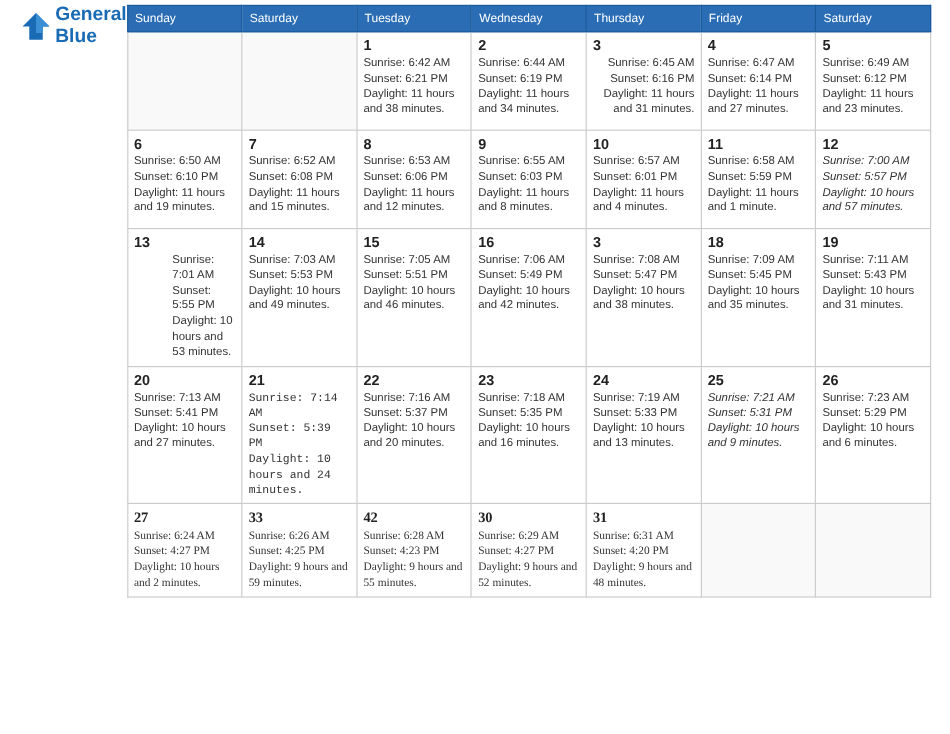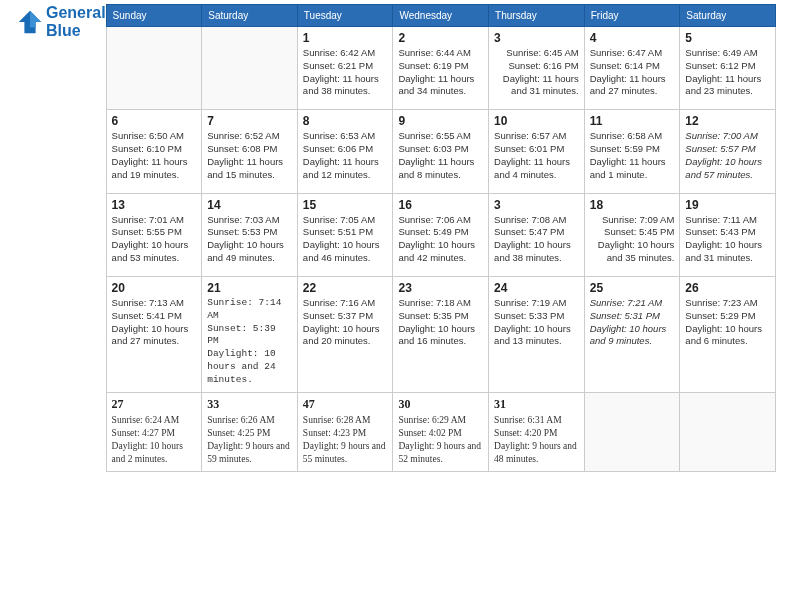--- a/index.html
+++ b/index.html
@@ -203,21 +203,21 @@
           <td>
             <span class="day-num">12</span>
             <div class="day-info" style="white-space: pre-line; font-style: italic;">Sunrise: 7:00 AM
 Sunset: 5:57 PM
 Daylight: 10 hours and 57 minutes.</div>
           </td>
         </tr>
         <tr>
           <td>
             <span class="day-num">13</span>
-            <div class="day-info" style="white-space: pre-line;">Sunrise: 7:01 AM
+            <div class="day-info" style="white-space: pre-line; margin-left: 32px;">Sunrise: 7:01 AM
 Sunset: 5:55 PM
 Daylight: 10 hours and 53 minutes.</div>
           </td>
           <td>
             <span class="day-num">14</span>
             <div class="day-info" style="white-space: pre-line;">Sunrise: 7:03 AM
 Sunset: 5:53 PM
 Daylight: 10 hours and 49 minutes.</div>
           </td>
           <td>
@@ -233,21 +233,21 @@
 Daylight: 10 hours and 42 minutes.</div>
           </td>
           <td>
             <span class="day-num">3</span>
             <div class="day-info" style="white-space: pre-line;">Sunrise: 7:08 AM
 Sunset: 5:47 PM
 Daylight: 10 hours and 38 minutes.</div>
           </td>
           <td>
             <span class="day-num">18</span>
-            <div class="day-info" style="white-space: pre-line; text-align: right;">Sunrise: 7:09 AM
+            <div class="day-info" style="white-space: pre-line;">Sunrise: 7:09 AM
 Sunset: 5:45 PM
 Daylight: 10 hours and 35 minutes.</div>
           </td>
           <td>
             <span class="day-num">19</span>
             <div class="day-info" style="white-space: pre-line;">Sunrise: 7:11 AM
 Sunset: 5:43 PM
 Daylight: 10 hours and 31 minutes.</div>
           </td>
         </tr>
@@ -302,29 +302,29 @@
 Sunset: 4:27 PM
 Daylight: 10 hours and 2 minutes.</div>
           </td>
           <td class="last-row">
             <span class="day-num">33</span>
             <div class="day-info" style="white-space: pre-line;">Sunrise: 6:26 AM
 Sunset: 4:25 PM
 Daylight: 9 hours and 59 minutes.</div>
           </td>
           <td class="last-row">
-            <span class="day-num">47</span>
+            <span class="day-num">42</span>
             <div class="day-info" style="white-space: pre-line;">Sunrise: 6:28 AM
 Sunset: 4:23 PM
 Daylight: 9 hours and 55 minutes.</div>
           </td>
           <td class="last-row">
             <span class="day-num">30</span>
             <div class="day-info" style="white-space: pre-line;">Sunrise: 6:29 AM
-Sunset: 4:02 PM
+Sunset: 4:27 PM
 Daylight: 9 hours and 52 minutes.</div>
           </td>
           <td class="last-row">
             <span class="day-num">31</span>
             <div class="day-info" style="white-space: pre-line;">Sunrise: 6:31 AM
 Sunset: 4:20 PM
 Daylight: 9 hours and 48 minutes.</div>
           </td>
           <td class="last-row empty"></td>
           <td class="last-row empty"></td>

